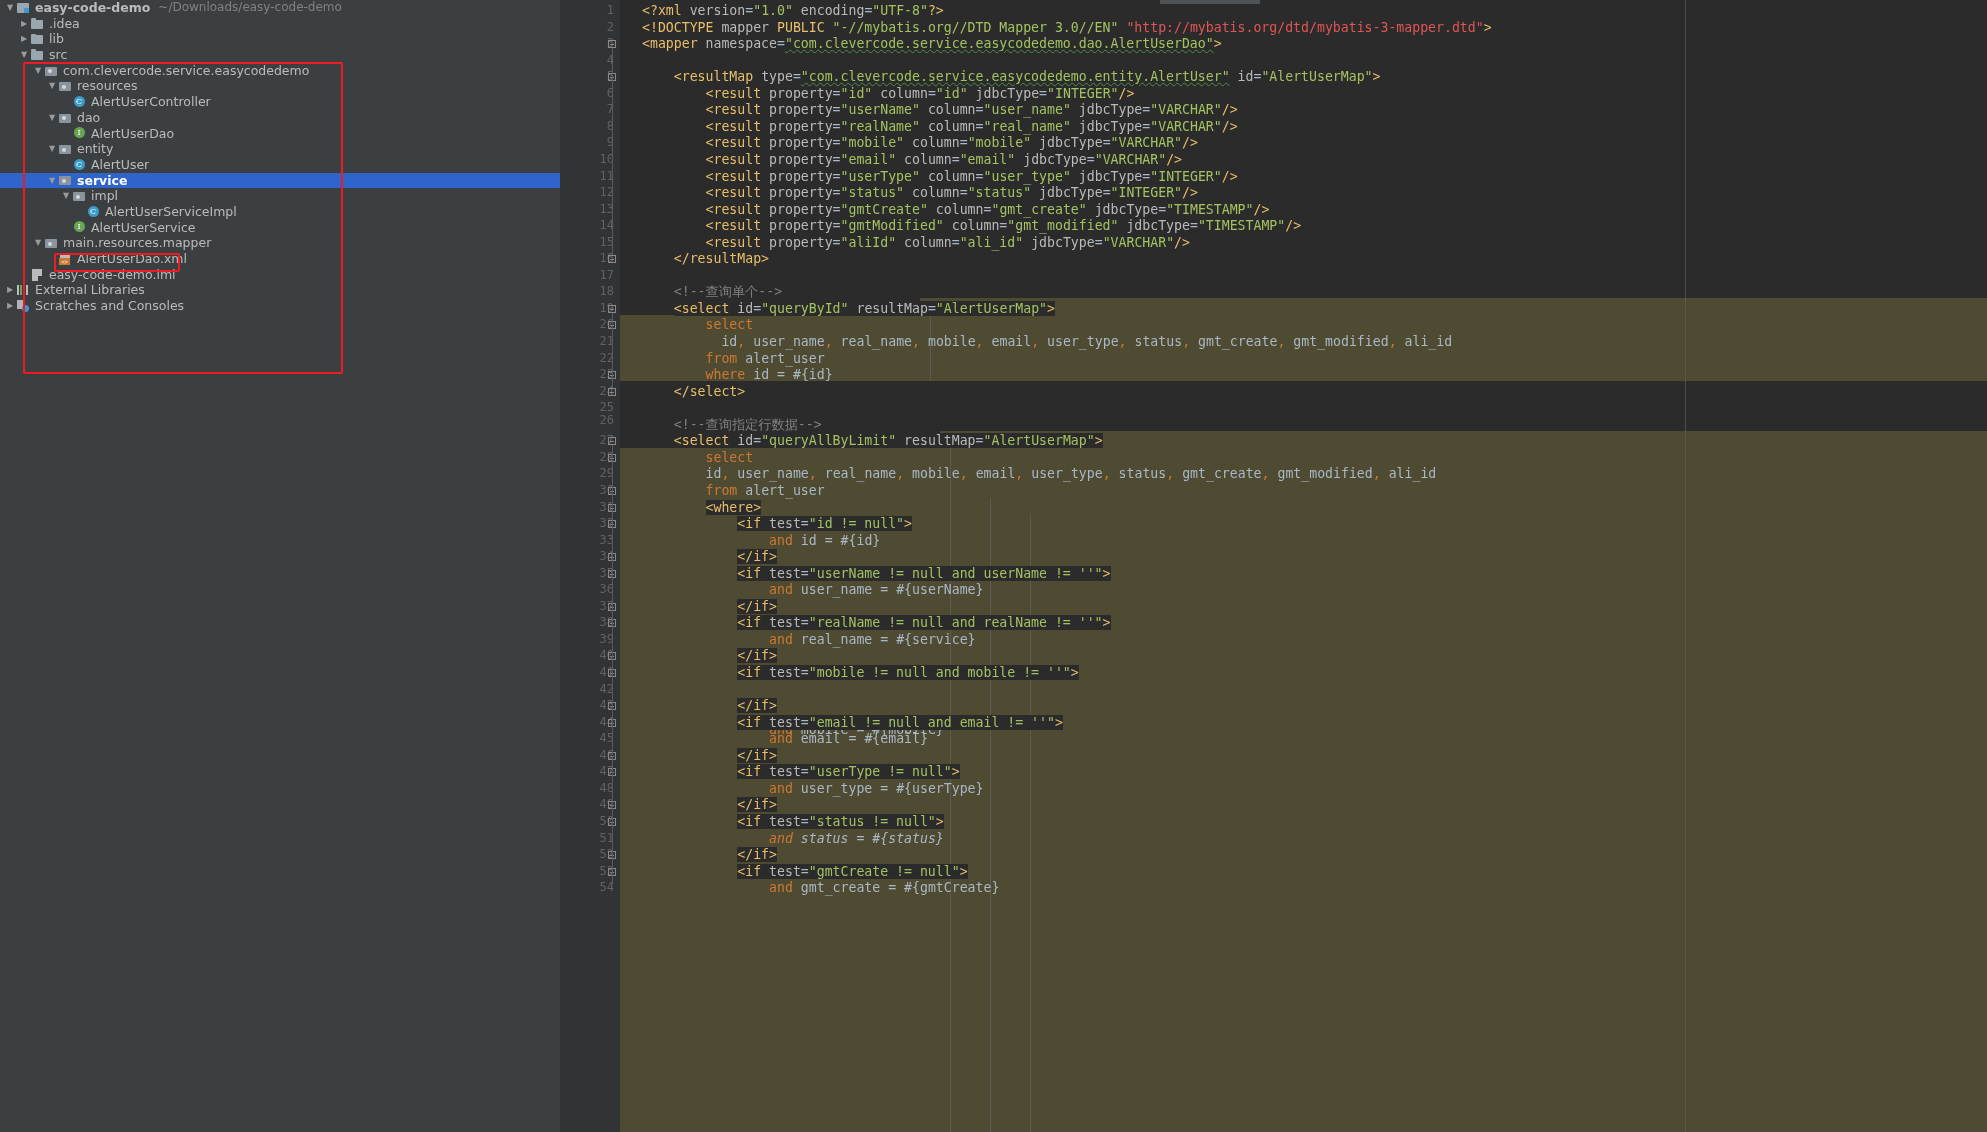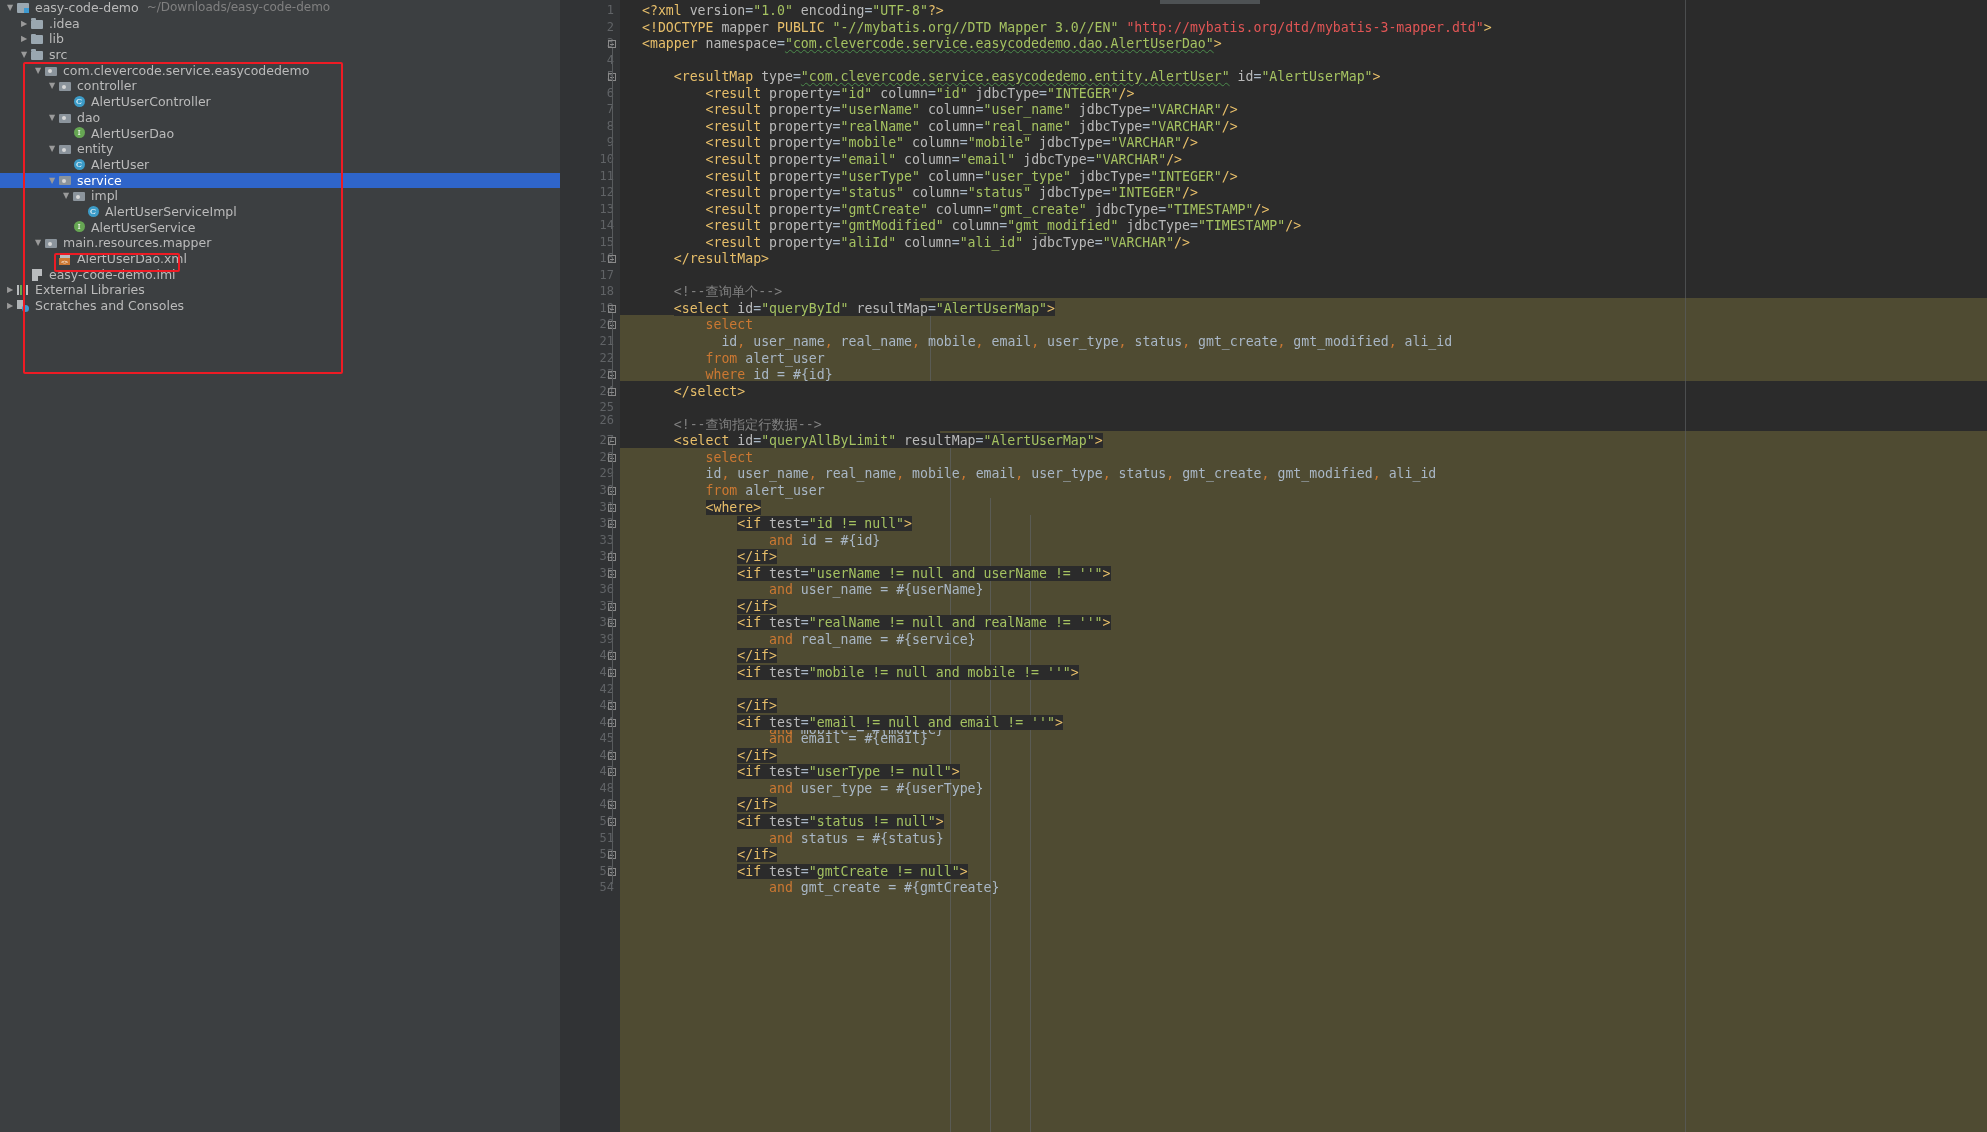--- a/index.html
+++ b/index.html
@@ -33,21 +33,21 @@
   }
   .trow.selected { background: #2f65ca; color: #ffffff; font-weight: bold; }
   .twist {
     width: 12px; flex: 0 0 12px; text-align: center;
     font-size: 8px; color: #9a9a9a; line-height: 15.7px;
   }
   .twist.none { visibility: hidden; }
   .ticon { width: 16px; flex: 0 0 16px; display: inline-block; position: relative; height: 14px; }
   .tlabel { padding-left: 3px; }
   .tpath { color: #808080; padding-left: 8px; font-size: 12px; }
-  .bold { font-weight: normal; }
+  .bold { font-weight: bold; }
 
   
   .ic-folder { }
   .ic-folder::before {
     content: ""; position: absolute; left: 1px; top: 3px;
     width: 12px; height: 9px; background: #9aa7b0; border-radius: 1px;
   }
   .ic-folder::after {
     content: ""; position: absolute; left: 1px; top: 1.5px;
     width: 5px; height: 2px; background: #9aa7b0; border-radius: 1px 1px 0 0;
@@ -231,21 +231,21 @@
           <span class="tlabel">src</span>
         </div>
         <div class="trow" style="padding-left: 32px;">
           <span class="twist">▼</span>
           <span class="ticon ic-pkg"></span>
           <span class="tlabel">com.clevercode.service.easycodedemo</span>
         </div>
         <div class="trow" style="padding-left: 46px;">
           <span class="twist">▼</span>
           <span class="ticon ic-pkg"></span>
-          <span class="tlabel">controller</span>
+          <span class="tlabel">resources</span>
         </div>
         <div class="trow" style="padding-left: 60px;">
           <span class="twist none"></span>
           <span class="ticon ic-class"></span>
           <span class="tlabel">AlertUserController</span>
         </div>
         <div class="trow" style="padding-left: 46px;">
           <span class="twist">▼</span>
           <span class="ticon ic-pkg"></span>
           <span class="tlabel">dao</span>
@@ -465,21 +465,21 @@
           <div class="codeline" style="top: 665px; left: 22px;">            <span class="tagbg"><span class="c-tag">&lt;if</span> <span class="c-attr">test</span><span class="c-punct">=</span><span class="c-val">"mobile != null and mobile != ''"</span><span class="c-tag">&gt;</span></span></div>
           <div class="codeline" style="top: 681.55px; left: 22px; margin-top: 40px;">                <span class="c-kw">and</span> <span class="c-txt">mobile</span> <span class="c-txt">=</span> <span class="c-txt">#{mobile}</span></div>
           <div class="codeline" style="top: 698.1px; left: 22px;">            <span class="tagbg"><span class="c-tag">&lt;/if</span><span class="c-tag">&gt;</span></span></div>
           <div class="codeline" style="top: 714.65px; left: 22px;">            <span class="tagbg"><span class="c-tag">&lt;if</span> <span class="c-attr">test</span><span class="c-punct">=</span><span class="c-val">"email != null and email != ''"</span><span class="c-tag">&gt;</span></span></div>
           <div class="codeline" style="top: 731.2px; left: 22px;">                <span class="c-kw">and</span> <span class="c-txt">email</span> <span class="c-txt">=</span> <span class="c-txt">#{email}</span></div>
           <div class="codeline" style="top: 747.75px; left: 22px;">            <span class="tagbg"><span class="c-tag">&lt;/if</span><span class="c-tag">&gt;</span></span></div>
           <div class="codeline" style="top: 764.3px; left: 22px;">            <span class="tagbg"><span class="c-tag">&lt;if</span> <span class="c-attr">test</span><span class="c-punct">=</span><span class="c-val">"userType != null"</span><span class="c-tag">&gt;</span></span></div>
           <div class="codeline" style="top: 780.85px; left: 22px;">                <span class="c-kw">and</span> <span class="c-txt">user_type</span> <span class="c-txt">=</span> <span class="c-txt">#{userType}</span></div>
           <div class="codeline" style="top: 797.4px; left: 22px;">            <span class="tagbg"><span class="c-tag">&lt;/if</span><span class="c-tag">&gt;</span></span></div>
           <div class="codeline" style="top: 813.95px; left: 22px;">            <span class="tagbg"><span class="c-tag">&lt;if</span> <span class="c-attr">test</span><span class="c-punct">=</span><span class="c-val">"status != null"</span><span class="c-tag">&gt;</span></span></div>
-          <div class="codeline" style="top: 830.5px; left: 22px;">                <span class="c-kw">and</span> <span class="c-txt">status</span> <span class="c-txt">=</span> <span class="c-txt">#{status}</span></div>
+          <div class="codeline" style="top: 830.5px; left: 22px; font-style: italic;">                <span class="c-kw">and</span> <span class="c-txt">status</span> <span class="c-txt">=</span> <span class="c-txt">#{status}</span></div>
           <div class="codeline" style="top: 847.05px; left: 22px;">            <span class="tagbg"><span class="c-tag">&lt;/if</span><span class="c-tag">&gt;</span></span></div>
           <div class="codeline" style="top: 863.6px; left: 22px;">            <span class="tagbg"><span class="c-tag">&lt;if</span> <span class="c-attr">test</span><span class="c-punct">=</span><span class="c-val">"gmtCreate != null"</span><span class="c-tag">&gt;</span></span></div>
           <div class="codeline" style="top: 880.15px; left: 22px;">                <span class="c-kw">and</span> <span class="c-txt">gmt_create</span> <span class="c-txt">=</span> <span class="c-txt">#{gmtCreate}</span></div>
         </div>
     <div class="indentguide" style="left: 310px; top: 315px; height: 66px;"></div>
         <div class="indentguide" style="left: 330px; top: 448px; height: 684px;"></div>
         <div class="indentguide" style="left: 370px; top: 498px; height: 634px;"></div>
         <div class="indentguide" style="left: 410px; top: 515px; height: 617px;"></div>
       </div>
   </div>

